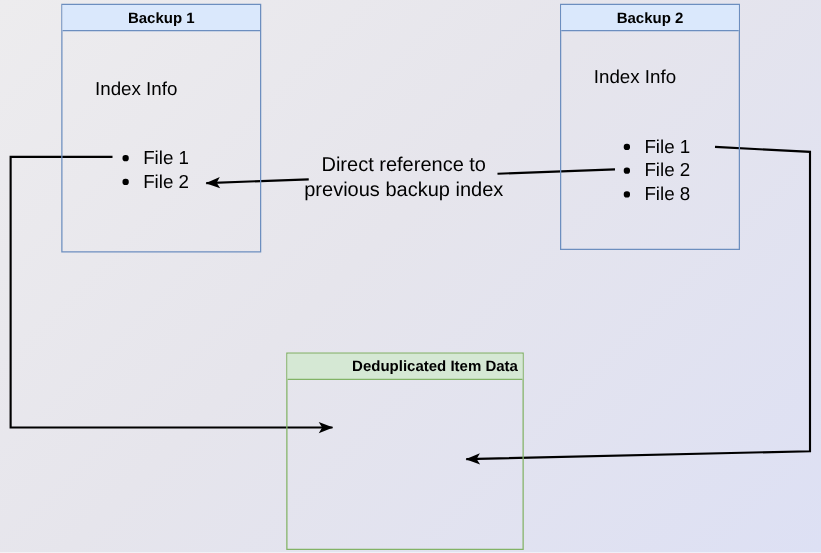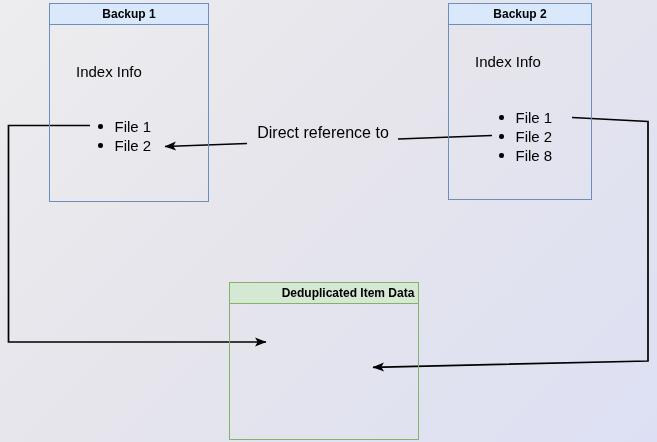--- a/index.html
+++ b/index.html
@@ -126,15 +126,16 @@
       </div>
     </div>
   </div>
 
   <div class="node green" style="left:229px; top:282px; width:190px; height:158px;">
     <div class="node-header">Deduplicated Item Data</div>
   </div>
 
   <div class="edge-label">
     <div>Direct reference to</div>
+    <div>previous backup index</div>
   </div>
 
 </div>
 
 </body></html>

